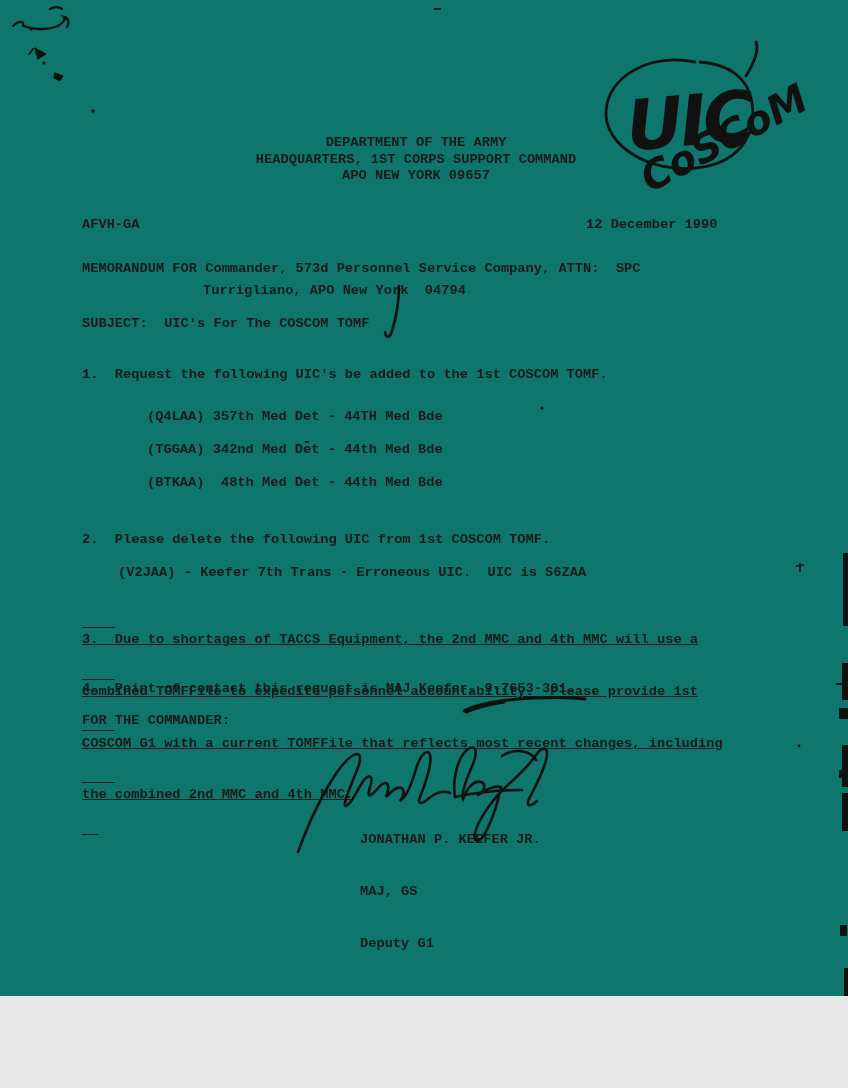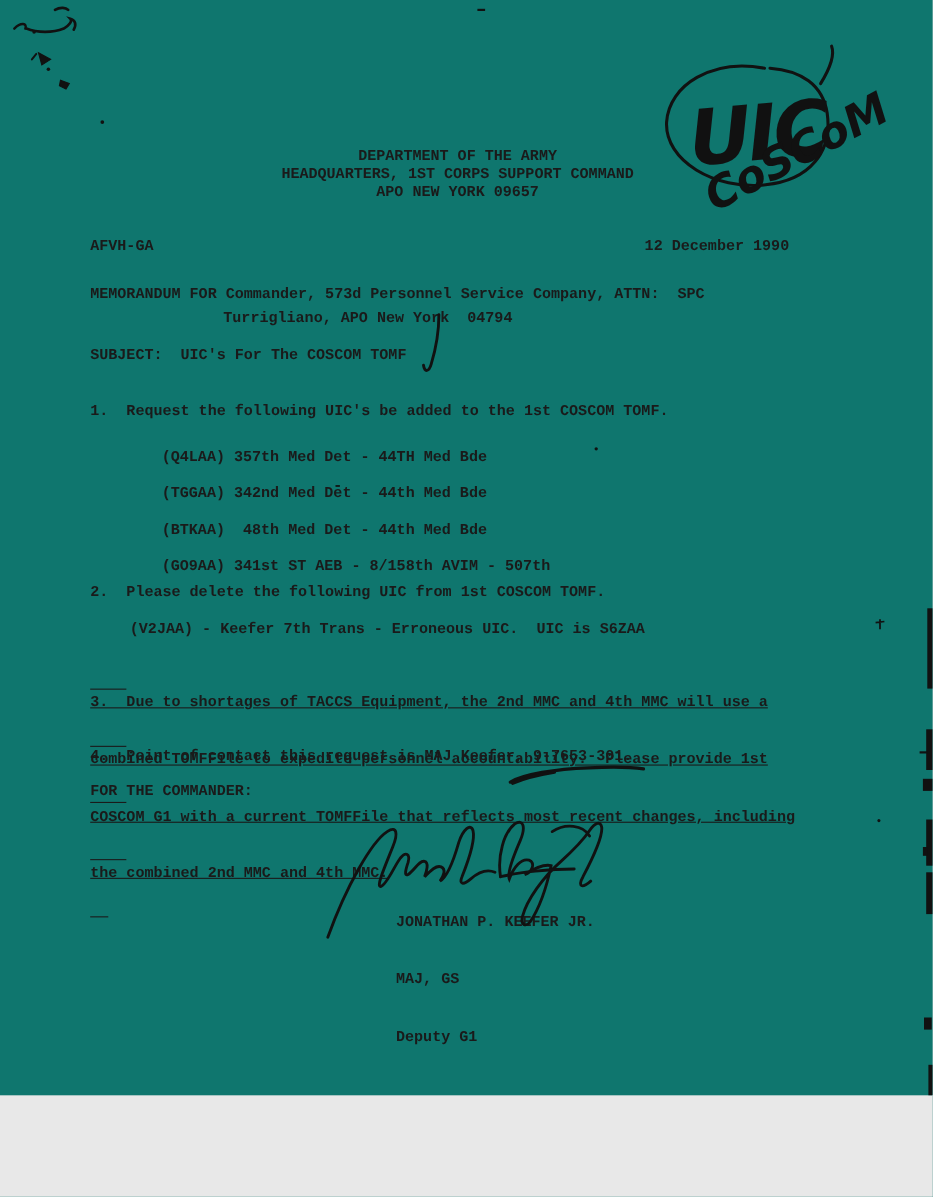--- a/index.html
+++ b/index.html
@@ -39,21 +39,20 @@
   <div class="line memo-line2">Turrigliano, APO New York  04794</div>
 
   <div class="line" style="left:82px;top:316px;">SUBJECT:  UIC's For The COSCOM TOMF</div>
 
   <div class="line" style="left:82px;top:367px;">1.  Request the following UIC's be added to the 1st COSCOM TOMF.</div>
 
   <div class="uic-list">
     <div class="linei" style="white-space:pre;">(Q4LAA) 357th Med Det - 44TH Med Bde</div>
     <div class="linei" style="white-space:pre;">(TGGAA) 342nd Med Det - 44th Med Bde</div>
     <div class="linei" style="white-space:pre;">(BTKAA)  48th Med Det - 44th Med Bde</div>
-    <div class="linei" style="white-space:pre;">(GO9AA) 341st ST AEB - 8/158th AVIM - 507th</div>
   </div>
 
   <div class="line" style="left:82px;top:532px;">2.  Please delete the following UIC from 1st COSCOM TOMF.</div>
   <div class="line" style="left:118px;top:565px;">(V2JAA) - Keefer 7th Trans - Erroneous UIC.  UIC is S6ZAA</div>
 
   <div class="para3">
     <div>3.  Due to shortages of TACCS Equipment, the 2nd MMC and 4th MMC will use a</div>
     <div>combined TOMFFile to expedite personnel accountability.  Please provide 1st</div>
     <div>COSCOM G1 with a current TOMFFile that reflects most recent changes, including</div>
     <div>the combined 2nd MMC and 4th MMC.</div>

